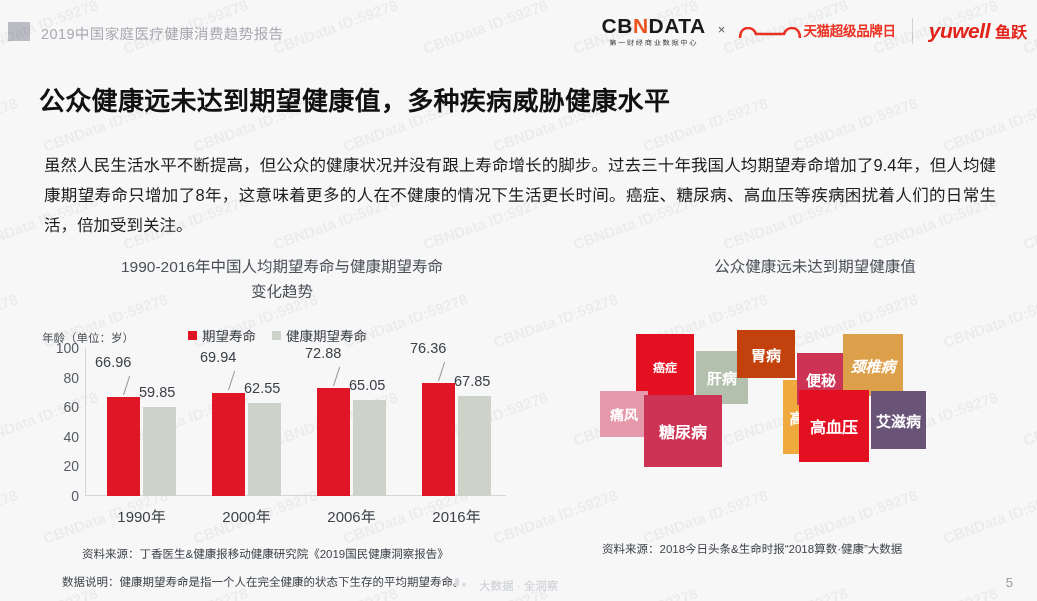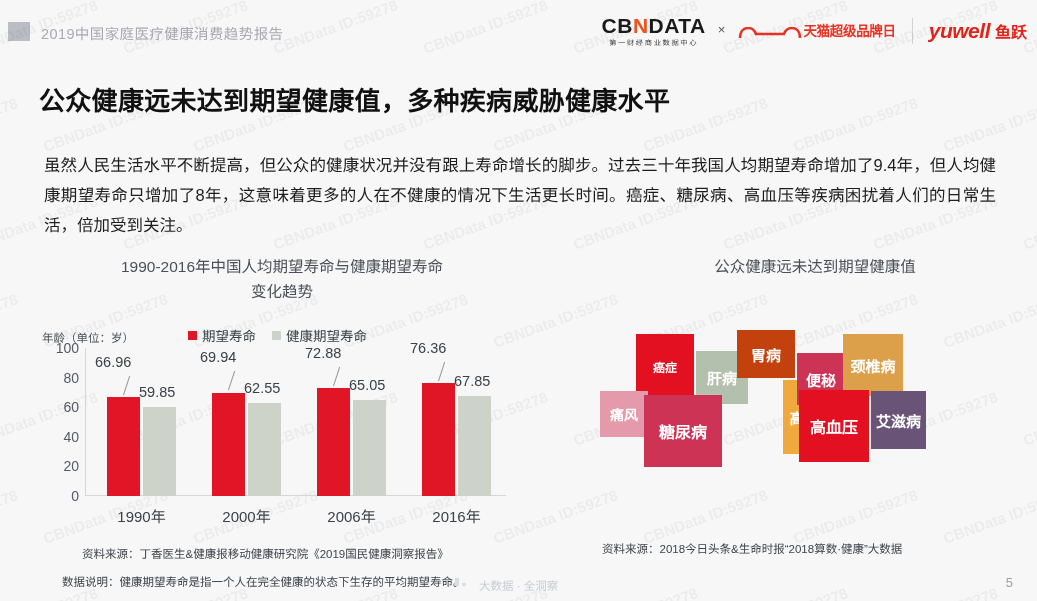--- a/index.html
+++ b/index.html
@@ -269,21 +269,21 @@
       </div>
       <div class="tile" style="left: 137px; top: 5px; width: 58px; height: 48px; background: #c2410c; font-size: 15px;">
         <span>胃病</span>
       </div>
       <div class="tile" style="left: 137px; top: 55px; width: 58px; height: 74px; background: rgb(239, 169, 60); font-size: 15px; margin-left: 46px;">
         <span>高血脂</span>
       </div>
       <div class="tile" style="left: 197px; top: 28px; width: 48px; height: 52px; background: rgb(204, 51, 85); font-size: 15px;">
         <span>便秘</span>
       </div>
-      <div class="tile" style="left: 243px; top: 9px; width: 60px; height: 62px; background: rgb(221, 160, 74); font-size: 15px;">
+      <div class="tile" style="left: 243px; top: 9px; width: 60px; height: 62px; background: rgb(221, 160, 74); font-size: 15px; font-style: italic;">
         <span>颈椎病</span>
       </div>
       <div class="tile" style="left: 0px; top: 66px; width: 48px; height: 46px; background: rgb(229, 154, 172); font-size: 14px;">
         <span>痛风</span>
       </div>
       <div class="tile" style="left: 44px; top: 70px; width: 78px; height: 72px; background: rgb(204, 51, 85); font-size: 16px;">
         <span>糖尿病</span>
       </div>
       <div class="tile" style="left: 199px; top: 65px; width: 70px; height: 72px; background: rgb(227, 16, 34); font-size: 16px;">
         <span>高血压</span>

